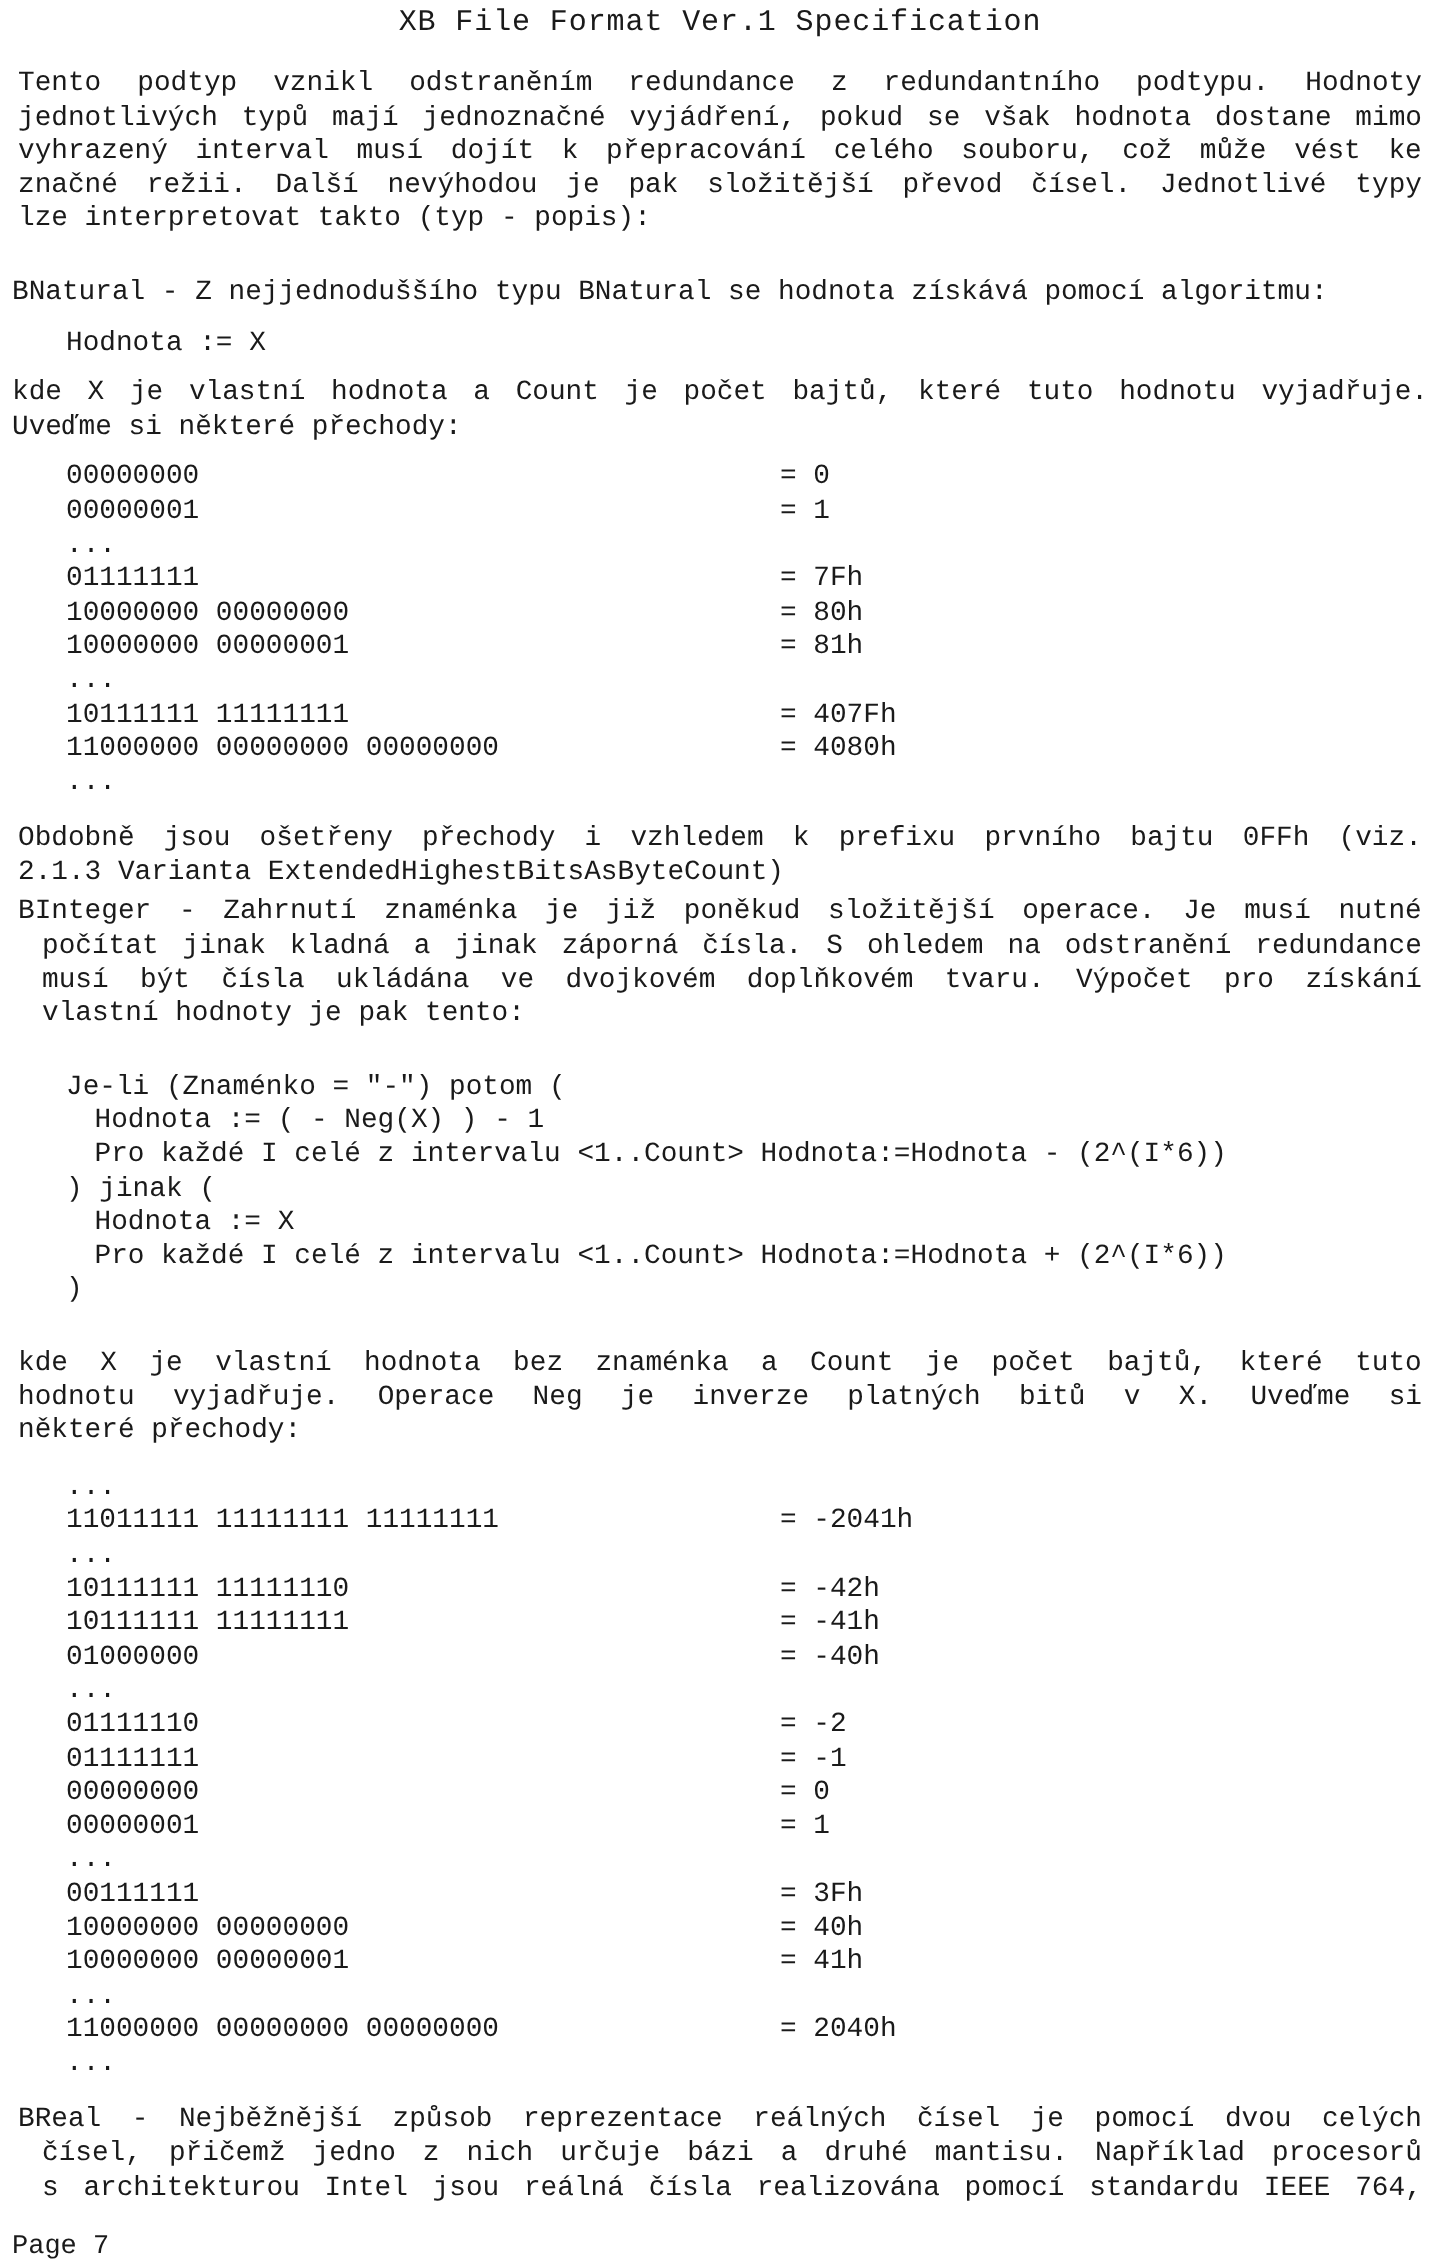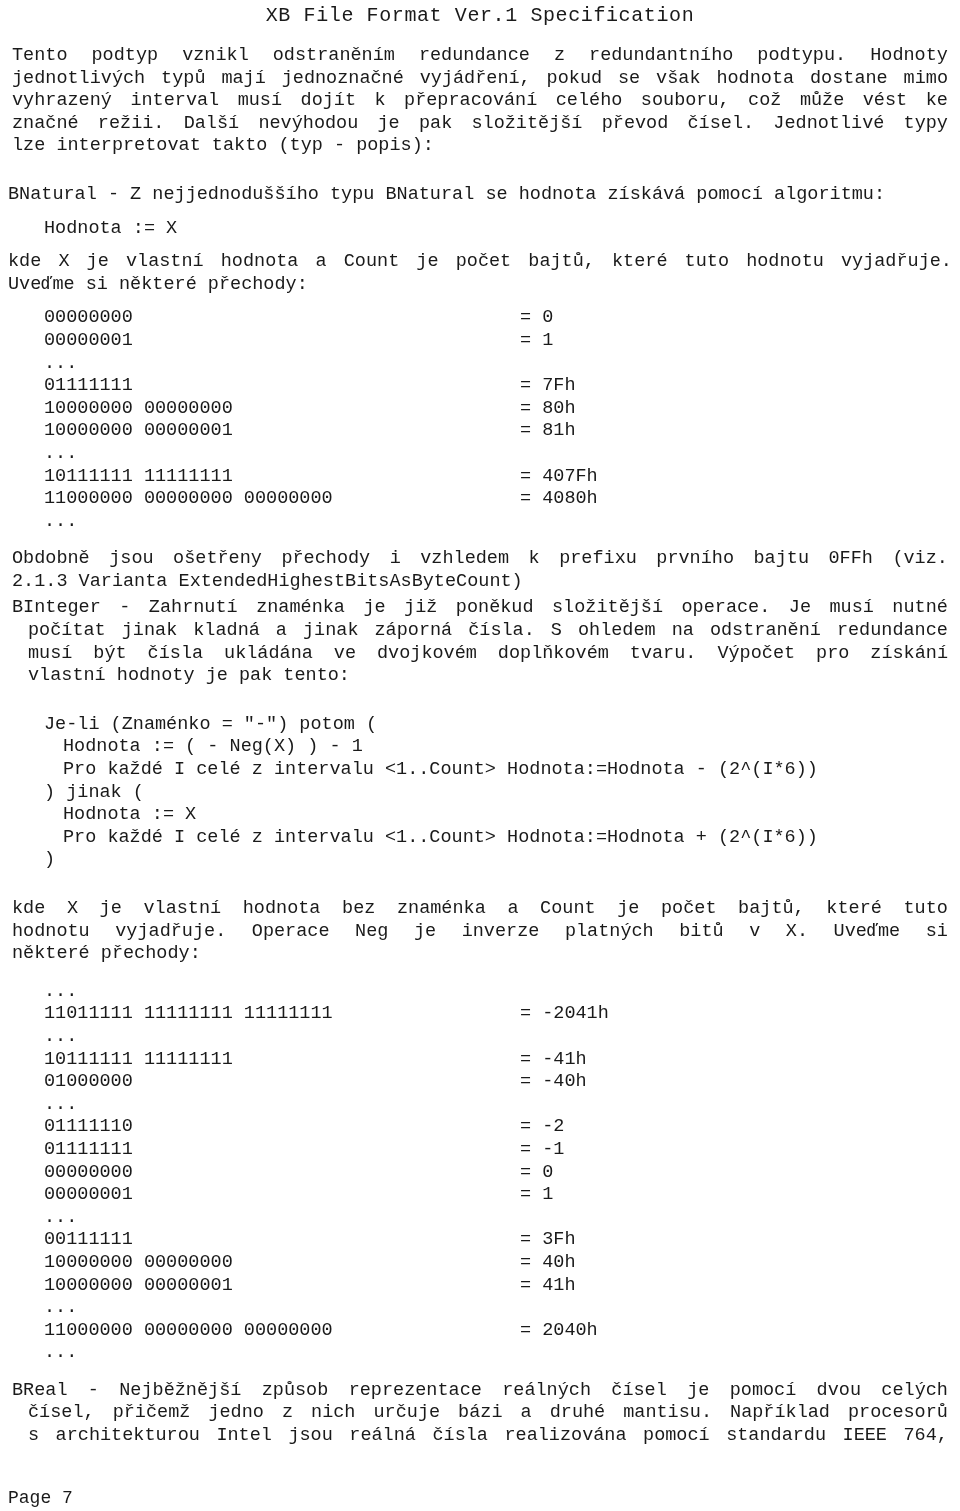--- a/index.html
+++ b/index.html
@@ -190,20 +190,21 @@
     <div class="jline just"><span class="w">hodnotu</span><span class="w">vyjadřuje.</span><span class="w">Operace</span><span class="w">Neg</span><span class="w">je</span><span class="w">inverze</span><span class="w">platných</span><span class="w">bitů</span><span class="w">v</span><span class="w">X.</span><span class="w">Uveďme</span><span class="w">si</span></div>
     <div class="pline">některé přechody:</div>
   </div>
 
   <div class="vspace-sm"></div>
 
   <div class="bin-table">
       <div class="bin-row dots"><span class="bits">...</span><span class="val"></span></div>
       <div class="bin-row"><span class="bits">11011111 11111111 11111111</span><span class="val">= -2041h</span></div>
       <div class="bin-row dots"><span class="bits">...</span><span class="val"></span></div>
+      <div class="bin-row"><span class="bits">10111111 11111110</span><span class="val">= -42h</span></div>
       <div class="bin-row"><span class="bits">10111111 11111111</span><span class="val">= -41h</span></div>
       <div class="bin-row"><span class="bits">01000000</span><span class="val">= -40h</span></div>
       <div class="bin-row dots"><span class="bits">...</span><span class="val"></span></div>
       <div class="bin-row"><span class="bits">01111110</span><span class="val">= -2</span></div>
       <div class="bin-row"><span class="bits">01111111</span><span class="val">= -1</span></div>
       <div class="bin-row"><span class="bits">00000000</span><span class="val">= 0</span></div>
       <div class="bin-row"><span class="bits">00000001</span><span class="val">= 1</span></div>
       <div class="bin-row dots"><span class="bits">...</span><span class="val"></span></div>
       <div class="bin-row"><span class="bits">00111111</span><span class="val">= 3Fh</span></div>
       <div class="bin-row"><span class="bits">10000000 00000000</span><span class="val">= 40h</span></div>

